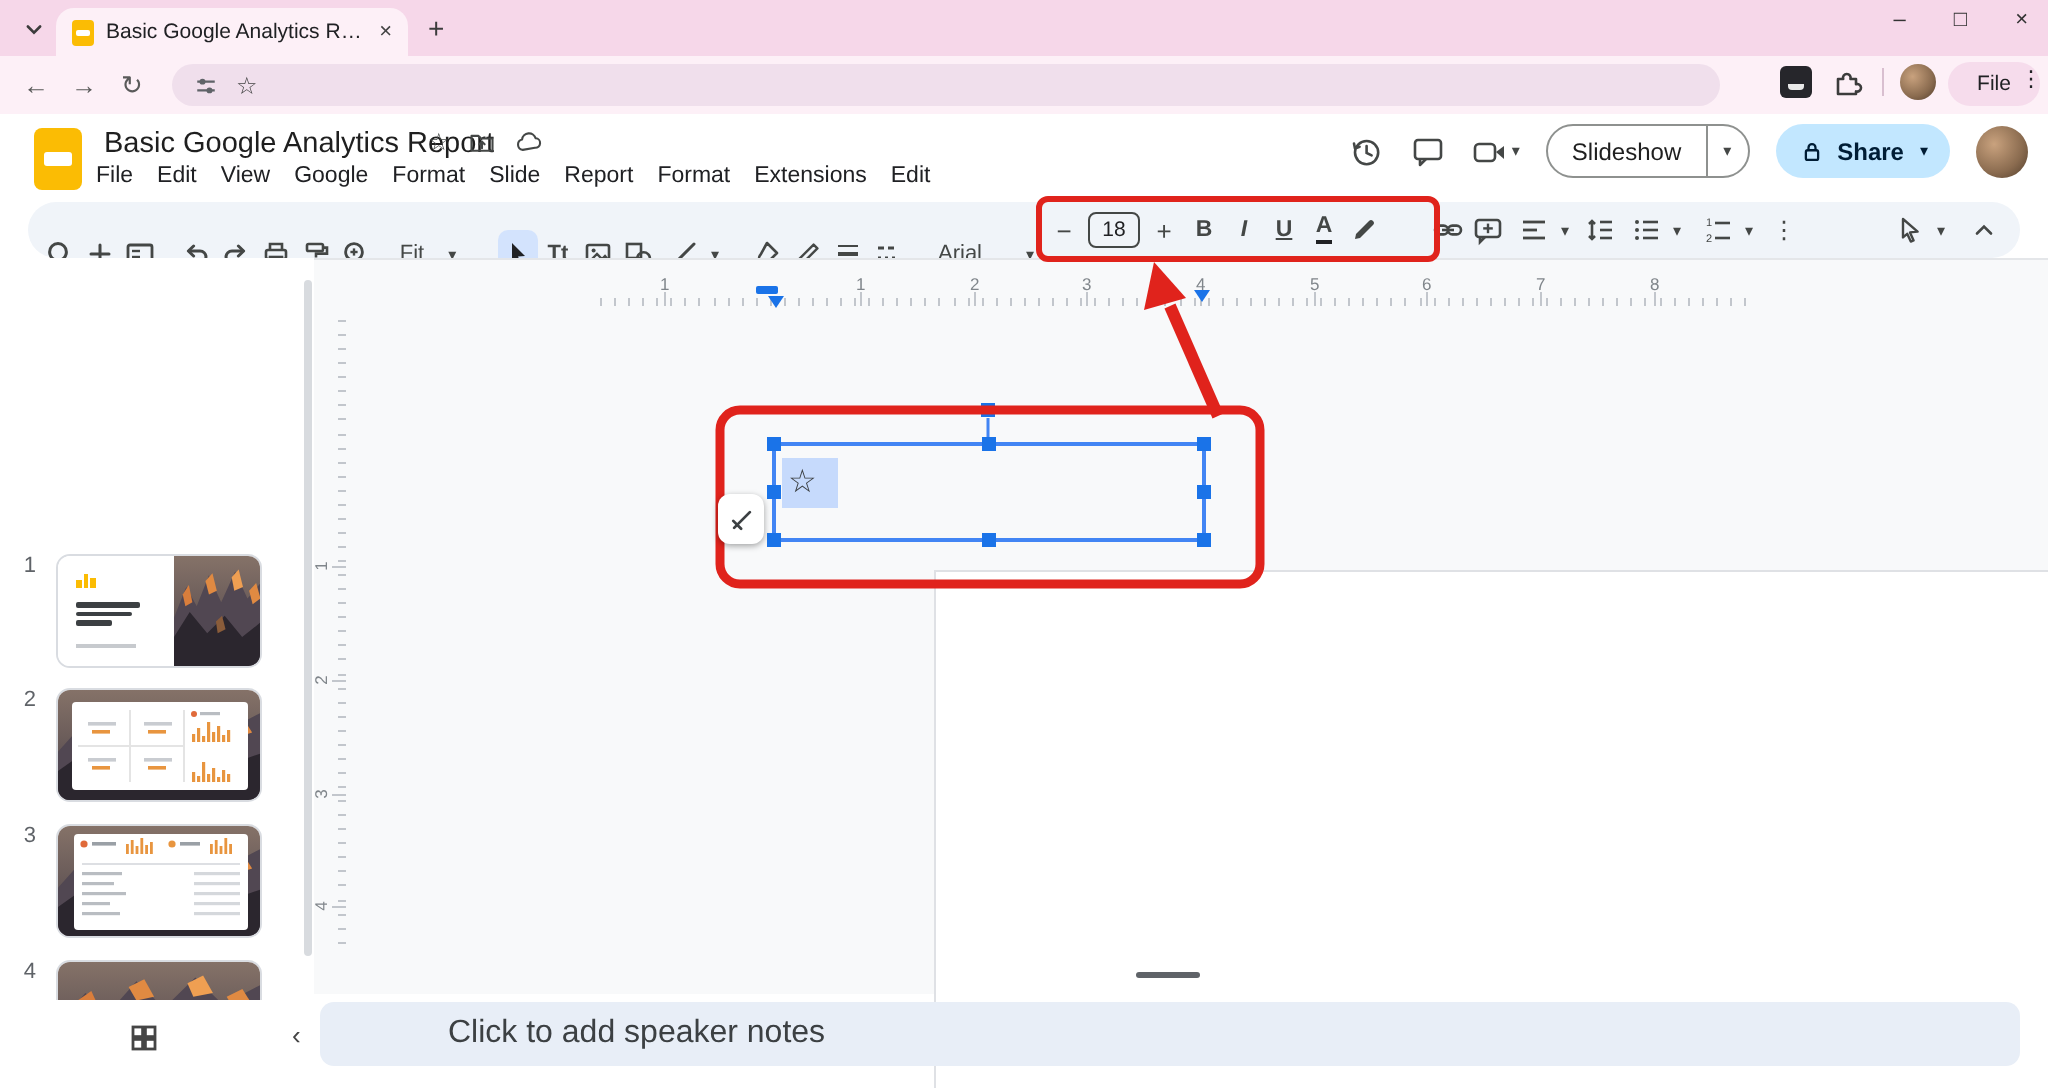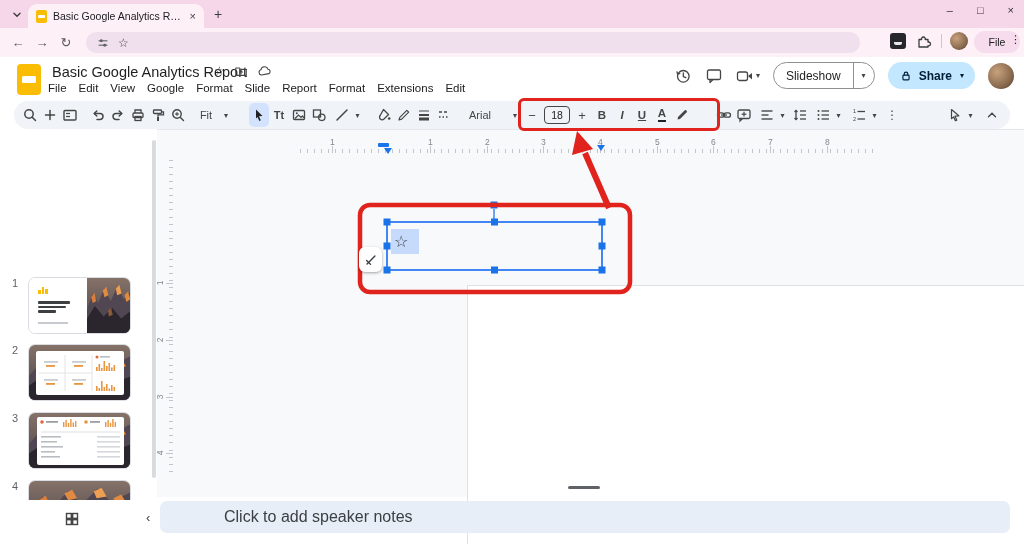--- a/index.html
+++ b/index.html
@@ -44,21 +44,21 @@
   .caret { font-size:8px; color:#444746; margin-left:2px; }
   .btn-slideshow { display:flex; align-items:center; height:27px; border:1px solid #8e918f; border-radius:14px; overflow:hidden; }
   .btn-slideshow .lbl { padding:0 12px; font-size:12px; color:#1f1f1f; }
   .btn-slideshow .dd { border-left:1px solid #8e918f; padding:0 8px; font-size:8px; color:#444746; height:100%; display:flex; align-items:center; }
   .btn-share { display:flex; align-items:center; height:27px; background:#c2e7ff; border-radius:14px; padding:0 11px; gap:6px; }
   .btn-share .lbl { font-size:12px; color:#001d35; font-weight:bold; }
   .avatar-m { width:26px; height:26px; border-radius:50%; background:radial-gradient(circle at 35% 35%, #c9a27e, #8a6b4f 60%, #4f3b2a); }
 
   
   #toolbar { position:absolute; left:14px; top:101px; width:996px; height:28px; background:#f0f4f9; border-radius:14px; }
-  .tb-left { position:absolute; left:6px; top:2px; height:24px; display:flex; align-items:center; }
+  .tb-left { position:absolute; left:6px; top:14px; height:24px; display:flex; align-items:center; }
   .tb { width:20px; height:24px; display:flex; align-items:center; justify-content:center; flex:0 0 auto; }
   .tb.sel { background:#d3e3fd; border-radius:5px; }
   .tb-txt { font-size:11px; color:#444746; }
   .sp8 { width:8px; } .sp9 { width:9px; }
   .fitgrp { width:52px; display:flex; align-items:center; justify-content:center; gap:10px; }
   .grp36 { width:36px; display:flex; align-items:center; justify-content:center; gap:3px; }
   .arialgrp { width:60px; display:flex; align-items:center; justify-content:space-between; padding:0 6px; }
   .tb-font-group { position:absolute; left:508px; top:2px; height:24px; display:flex; align-items:center; }
   .sizebox { width:26px; height:18px; border:1.5px solid #444746; border-radius:4px; display:flex; align-items:center; justify-content:center; font-size:10.5px; color:#202124; margin:0 2px; }
   .bi { font-size:11.5px; color:#444746; font-weight:bold; }

